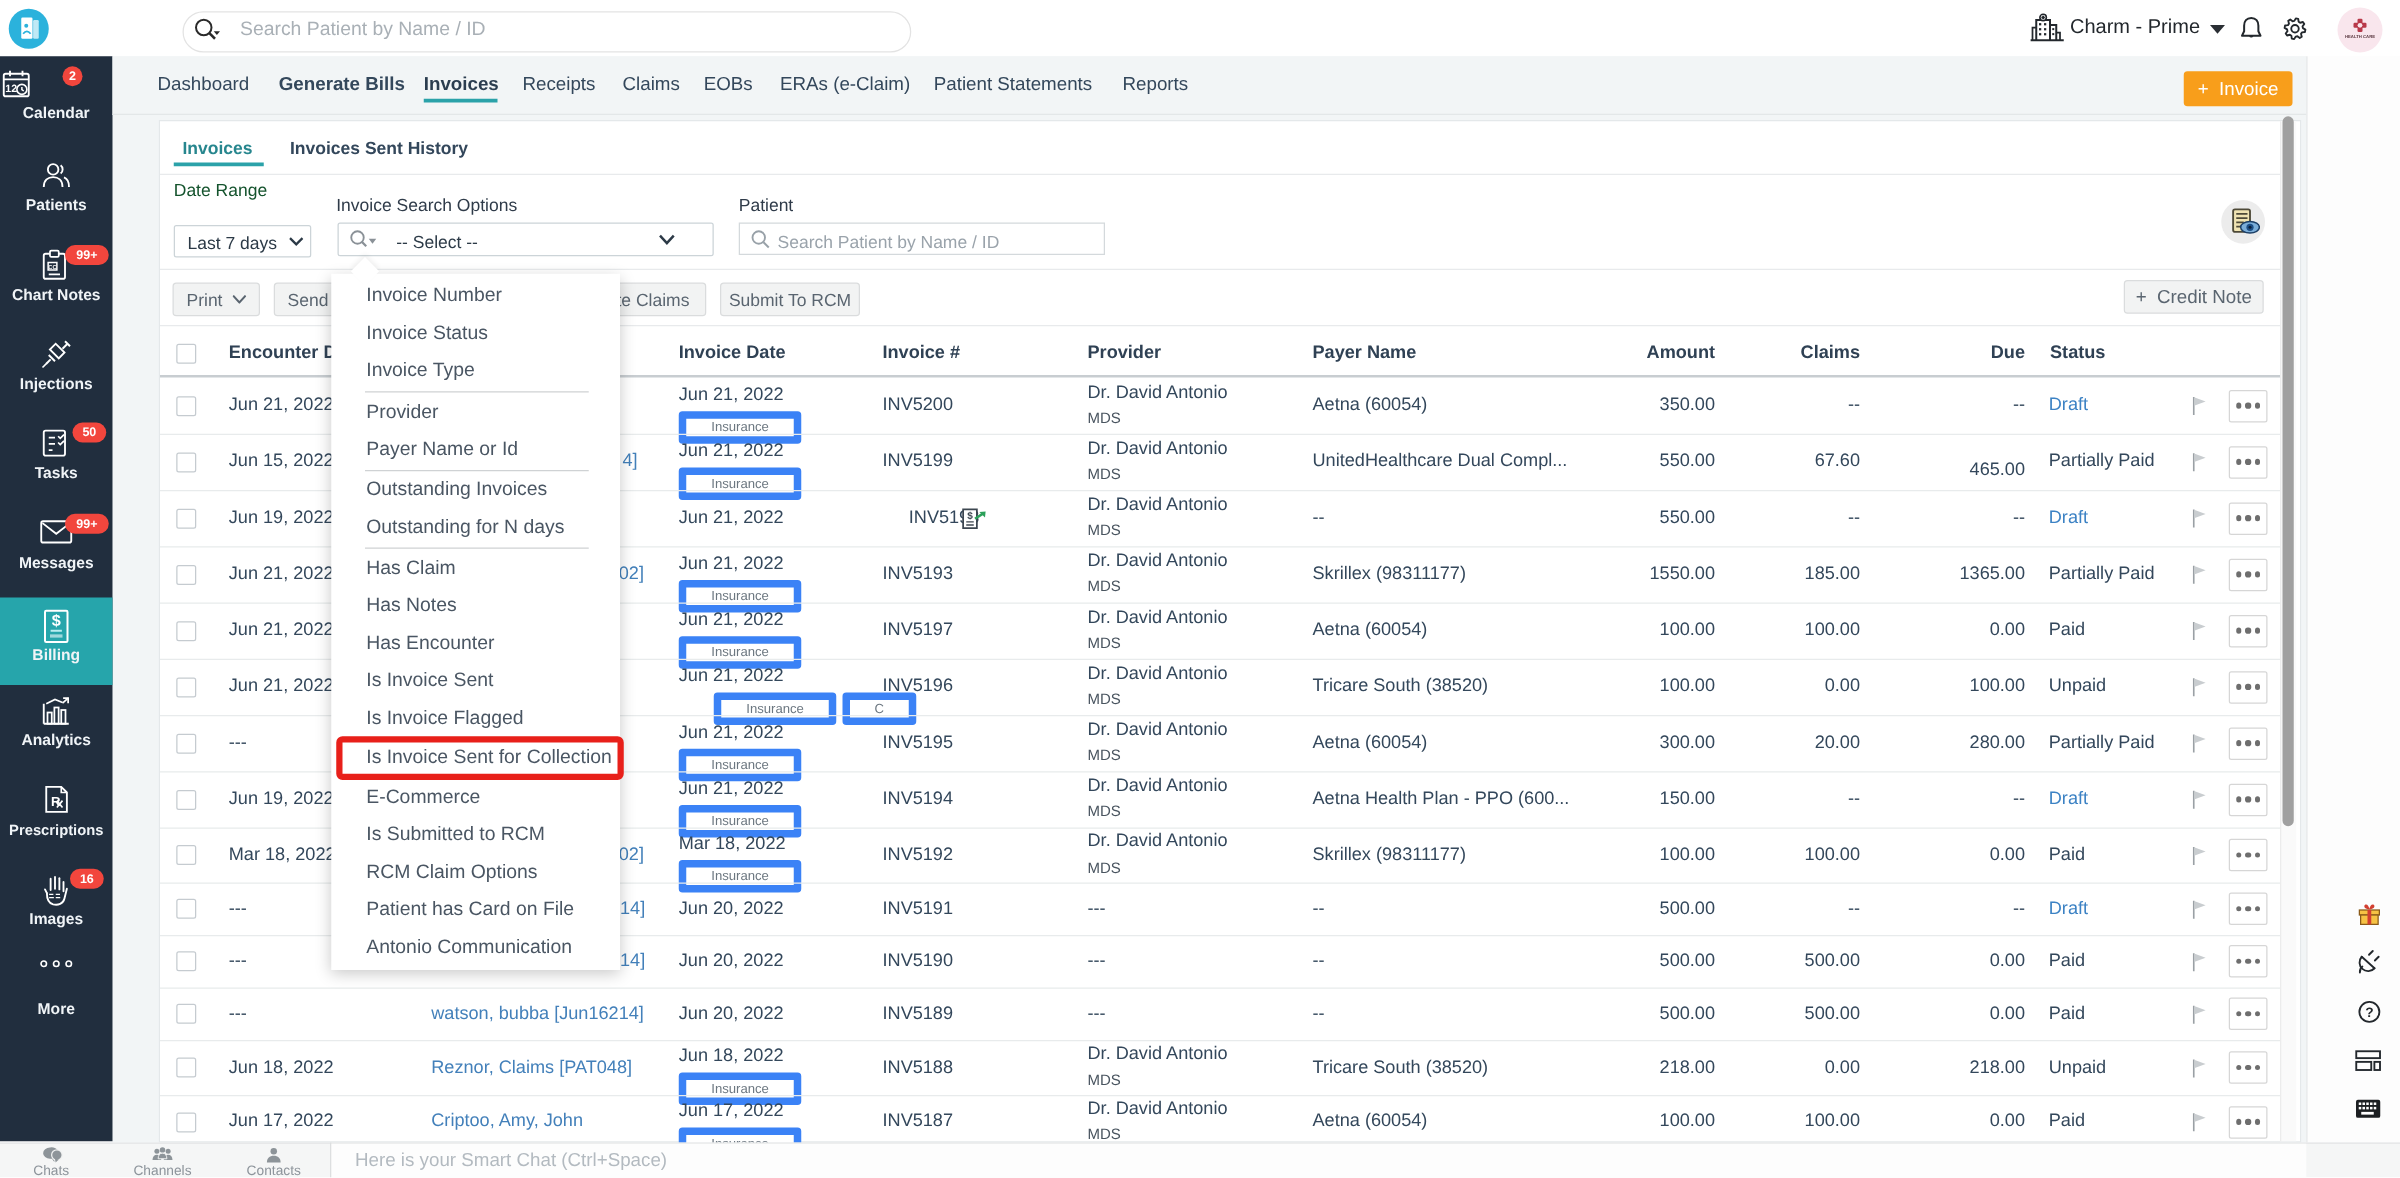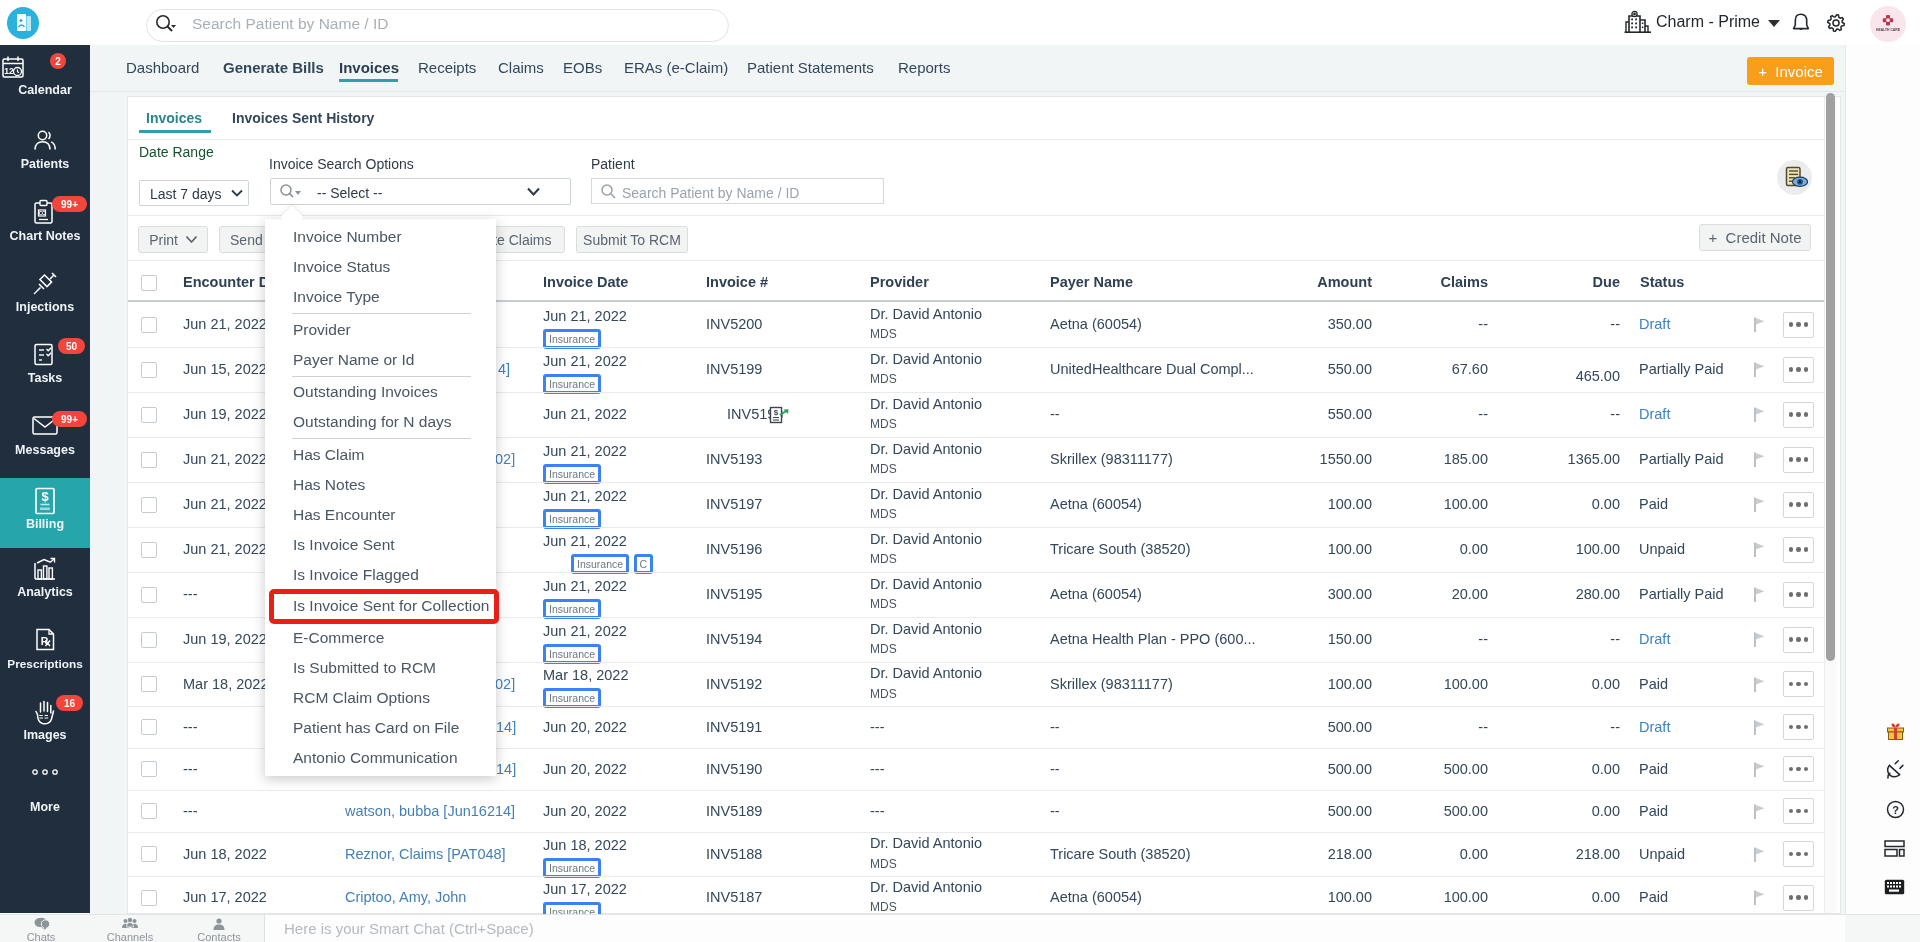--- a/index.html
+++ b/index.html
@@ -3,22 +3,22 @@
 <style>
 html,body{margin:0;padding:0;}
 body{width:1920px;height:942px;overflow:hidden;position:relative;background:#fff;
   font-family:"Liberation Sans",sans-serif;-webkit-font-smoothing:antialiased;}
 .a{position:absolute;}
 .nav{font-size:15px;color:#33475b;}
 .cell{font-size:14.5px;color:#33475b;white-space:nowrap;}
 .link{color:#4380ba;}
 .gbtn{background:#f2f3f3;border:1px solid #dadcdd;border-radius:3px;color:#5a6570;
   font-size:14px;display:flex;align-items:center;justify-content:center;white-space:nowrap;}
-.tag{border:3px solid #3b82f6;border-radius:3px;color:#6c7780;font-size:10.5px;
-  padding:0 3px;height:14px;line-height:14px;display:inline-block;background:#fff;}
+.tag{border:6px solid #3b82f6;border-radius:3px;color:#6c7780;font-size:10.5px;
+  padding:0 20px;height:14px;line-height:14px;display:inline-block;background:#fff;}
 .mi{position:absolute;left:293px;font-size:15.5px;color:#4a5663;white-space:nowrap;transform:translateY(-50%);}
 .msep{position:absolute;left:27px;right:24px;height:1px;background:#cfd2d4;}
 .badge{position:absolute;background:#f2463d;color:#fff;font-size:10px;font-weight:700;
   border-radius:8px;display:flex;align-items:center;justify-content:center;}
 .hdr{font-size:14.5px;font-weight:700;color:#2f4154;white-space:nowrap;}
 </style></head>
 <body>
 
 <div class="a" style="left:90px;top:45px;width:1755px;height:869px;background:#f2f5f6;"></div>
 <div class="a" style="left:0;top:0;width:1920px;height:45px;background:#fff;"></div>

